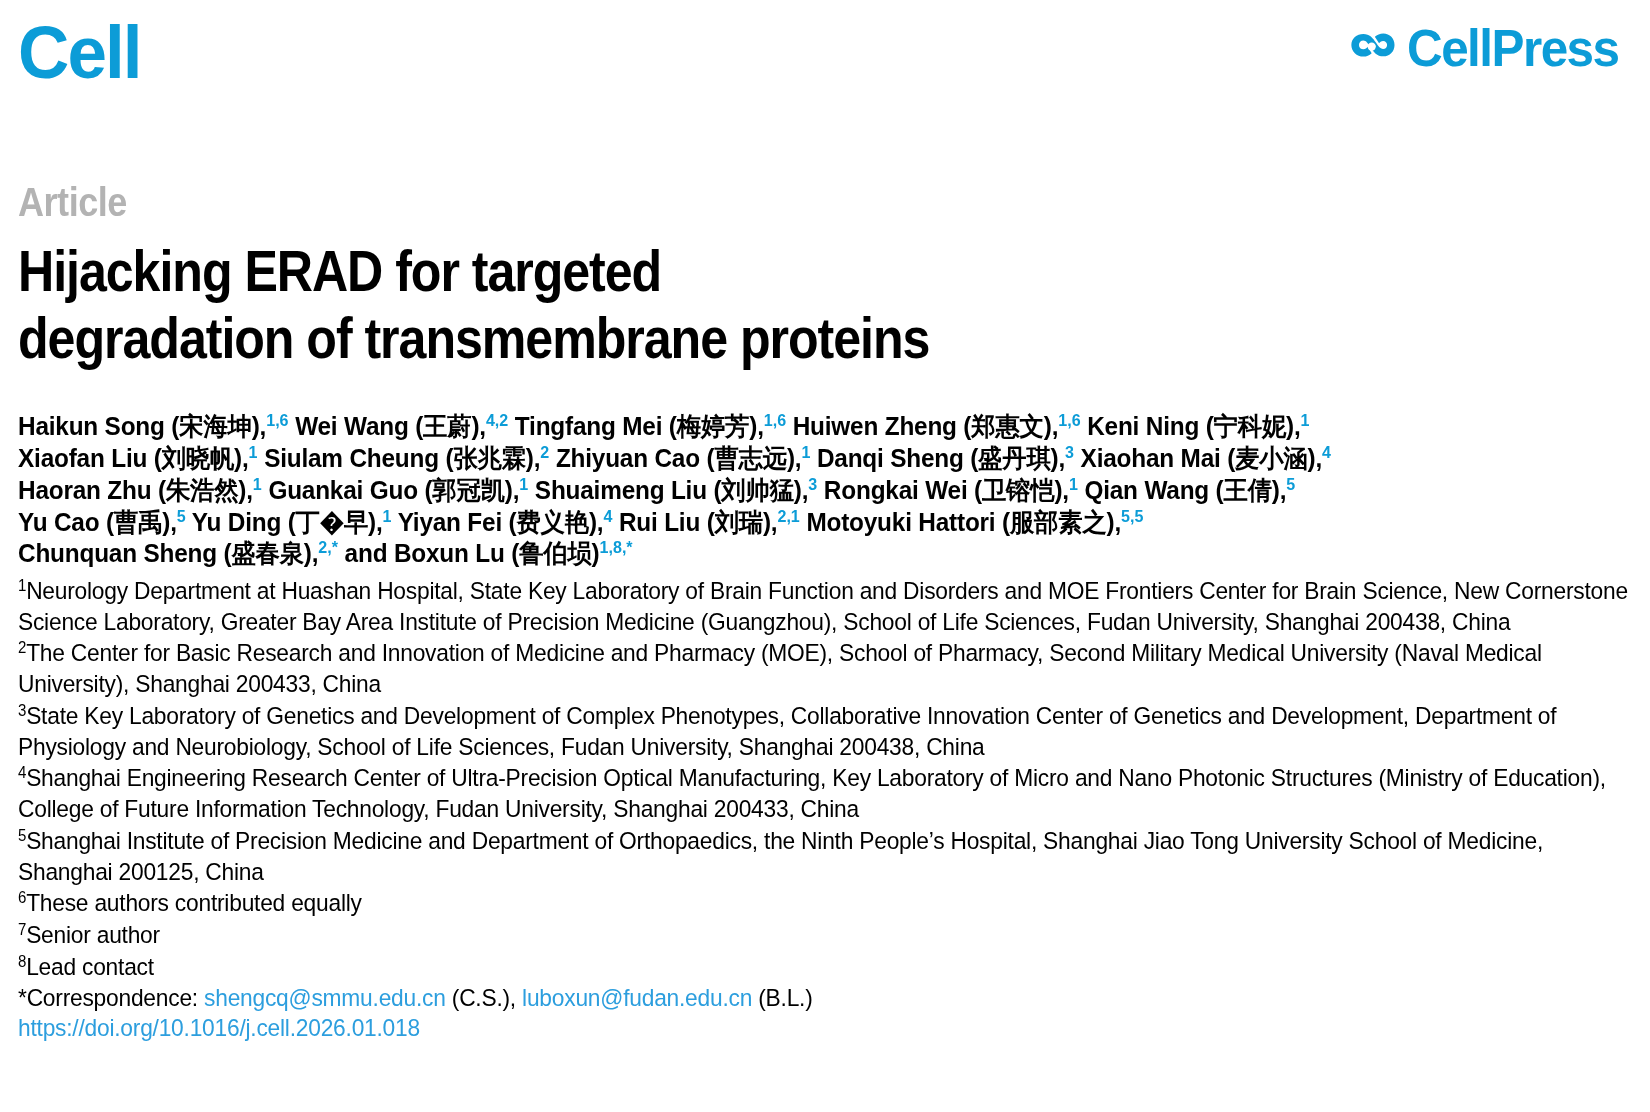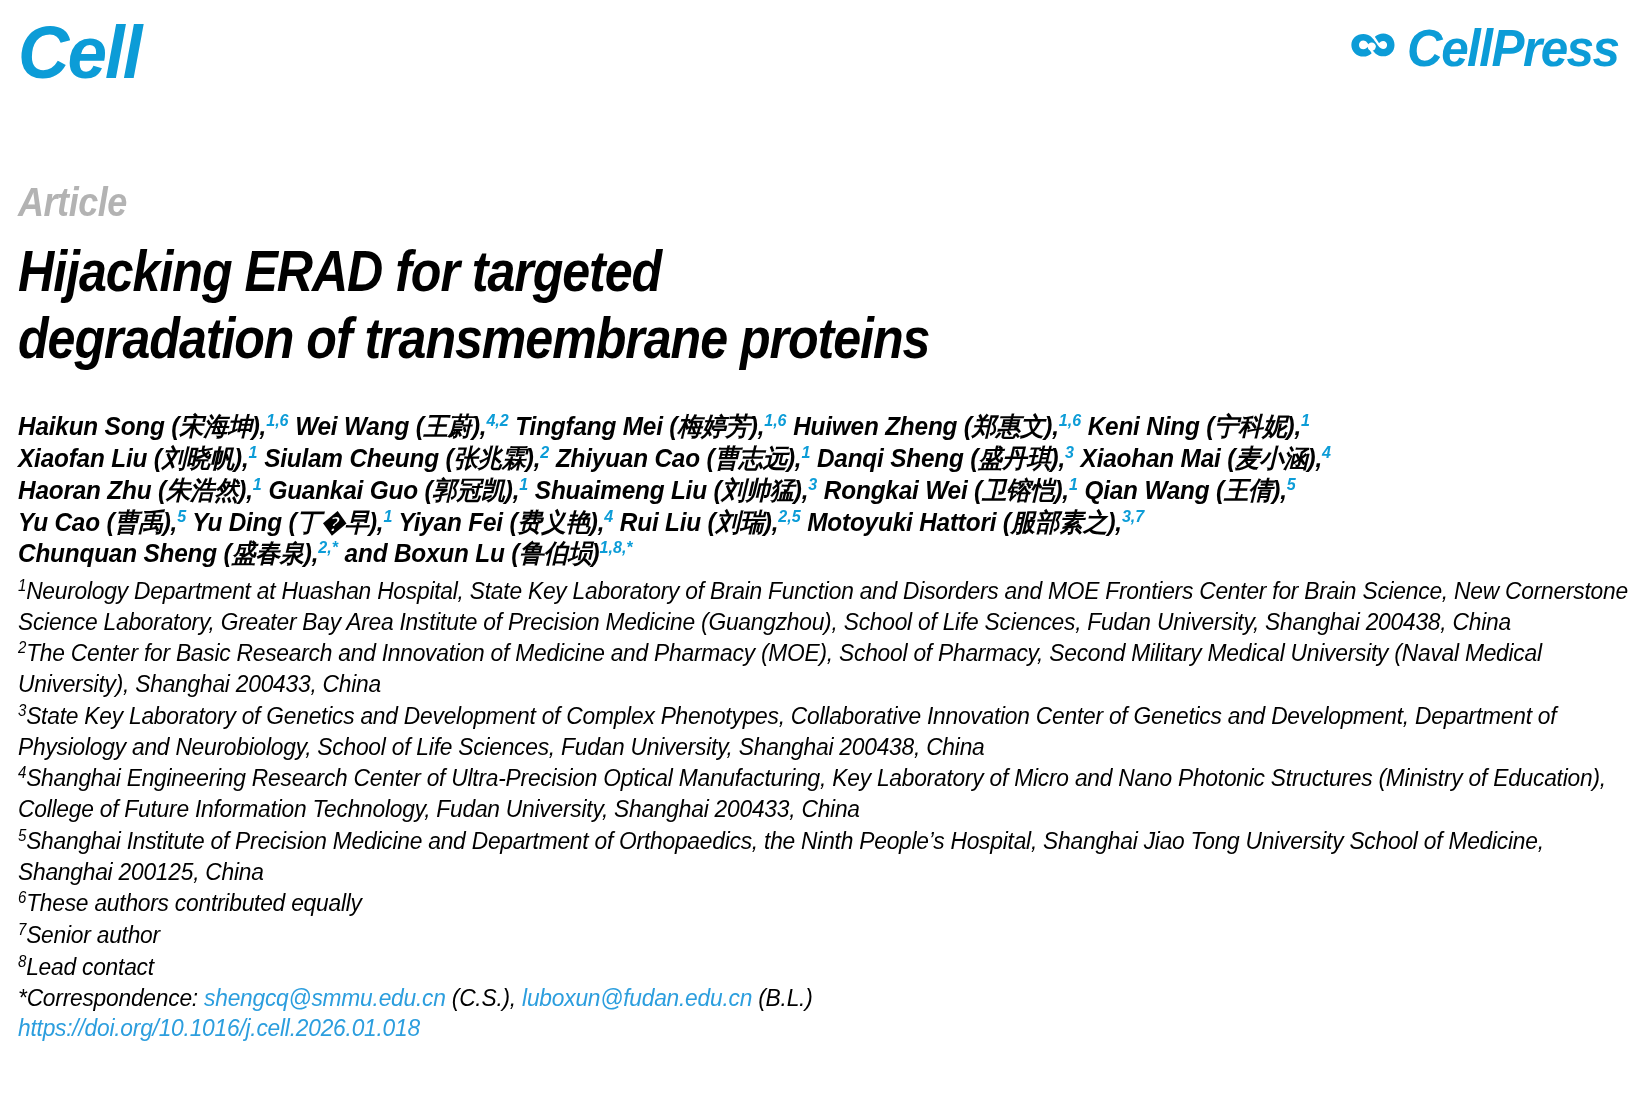--- a/index.html
+++ b/index.html
@@ -14,21 +14,20 @@
     color: #000000;
     overflow: hidden;
     position: relative;
   }
   .page {
     position: relative;
     width: 1650px;
     height: 1112px;
     box-sizing: border-box;
     padding: 0 18px;
-    font-style: italic;
   }
 
   
   .masthead {
     position: relative;
     height: 112px;
     display: flex;
     align-items: flex-start;
     justify-content: space-between;
   }
@@ -184,21 +183,21 @@
 
   <h1 class="title" id="title-host">
       <span class="title-line">Hijacking ERAD for targeted</span>
       <span class="title-line">degradation of transmembrane proteins</span>
     </h1>
 
   <div class="authors" id="authors-host">
       <span class="aline"><span>Haikun Song (宋海坤),</span><sup class="sup">1,6</sup><span> Wei Wang (王蔚),</span><sup class="sup">4,2</sup><span> Tingfang Mei (梅婷芳),</span><sup class="sup">1,6</sup><span> Huiwen Zheng (郑惠文),</span><sup class="sup">1,6</sup><span> Keni Ning (宁科妮),</span><sup class="sup">1</sup></span>
       <span class="aline"><span>Xiaofan Liu (刘晓帆),</span><sup class="sup">1</sup><span> Siulam Cheung (张兆霖),</span><sup class="sup">2</sup><span> Zhiyuan Cao (曹志远),</span><sup class="sup">1</sup><span> Danqi Sheng (盛丹琪),</span><sup class="sup">3</sup><span> Xiaohan Mai (麦小涵),</span><sup class="sup">4</sup></span>
       <span class="aline"><span>Haoran Zhu (朱浩然),</span><sup class="sup">1</sup><span> Guankai Guo (郭冠凯),</span><sup class="sup">1</sup><span> Shuaimeng Liu (刘帅猛),</span><sup class="sup">3</sup><span> Rongkai Wei (卫镕恺),</span><sup class="sup">1</sup><span> Qian Wang (王倩),</span><sup class="sup">5</sup></span>
-      <span class="aline"><span>Yu Cao (曹禹),</span><sup class="sup">5</sup><span> Yu Ding (丁�早),</span><sup class="sup">1</sup><span> Yiyan Fei (费义艳),</span><sup class="sup">4</sup><span> Rui Liu (刘瑞),</span><sup class="sup">2,5</sup><span> Motoyuki Hattori (服部素之),</span><sup class="sup">3,7</sup></span>
+      <span class="aline"><span>Yu Cao (曹禹),</span><sup class="sup">5</sup><span> Yu Ding (丁�早),</span><sup class="sup">1</sup><span> Yiyan Fei (费义艳),</span><sup class="sup">4</sup><span> Rui Liu (刘瑞),</span><sup class="sup">2,1</sup><span> Motoyuki Hattori (服部素之),</span><sup class="sup">5,5</sup></span>
       <span class="aline"><span>Chunquan Sheng (盛春泉),</span><sup class="sup">2,*</sup><span> and Boxun Lu (鲁伯埙)</span><sup class="sup">1,8,*</sup></span>
     </div>
 
   <div class="affils" id="affils-host">
       <div class="affil"><sup class="nsup">1</sup><span>Neurology Department at Huashan Hospital, State Key Laboratory of Brain Function and Disorders and MOE Frontiers Center for Brain Science, New Cornerstone Science Laboratory, Greater Bay Area Institute of Precision Medicine (Guangzhou), School of Life Sciences, Fudan University, Shanghai 200438, China</span></div>
       <div class="affil"><sup class="nsup">2</sup><span>The Center for Basic Research and Innovation of Medicine and Pharmacy (MOE), School of Pharmacy, Second Military Medical University (Naval Medical University), Shanghai 200433, China</span></div>
       <div class="affil"><sup class="nsup">3</sup><span>State Key Laboratory of Genetics and Development of Complex Phenotypes, Collaborative Innovation Center of Genetics and Development, Department of Physiology and Neurobiology, School of Life Sciences, Fudan University, Shanghai 200438, China</span></div>
       <div class="affil"><sup class="nsup">4</sup><span>Shanghai Engineering Research Center of Ultra-Precision Optical Manufacturing, Key Laboratory of Micro and Nano Photonic Structures (Ministry of Education), College of Future Information Technology, Fudan University, Shanghai 200433, China</span></div>
       <div class="affil"><sup class="nsup">5</sup><span>Shanghai Institute of Precision Medicine and Department of Orthopaedics, the Ninth People’s Hospital, Shanghai Jiao Tong University School of Medicine, Shanghai 200125, China</span></div>
       <div class="affil"><sup class="nsup">6</sup><span>These authors contributed equally</span></div>

